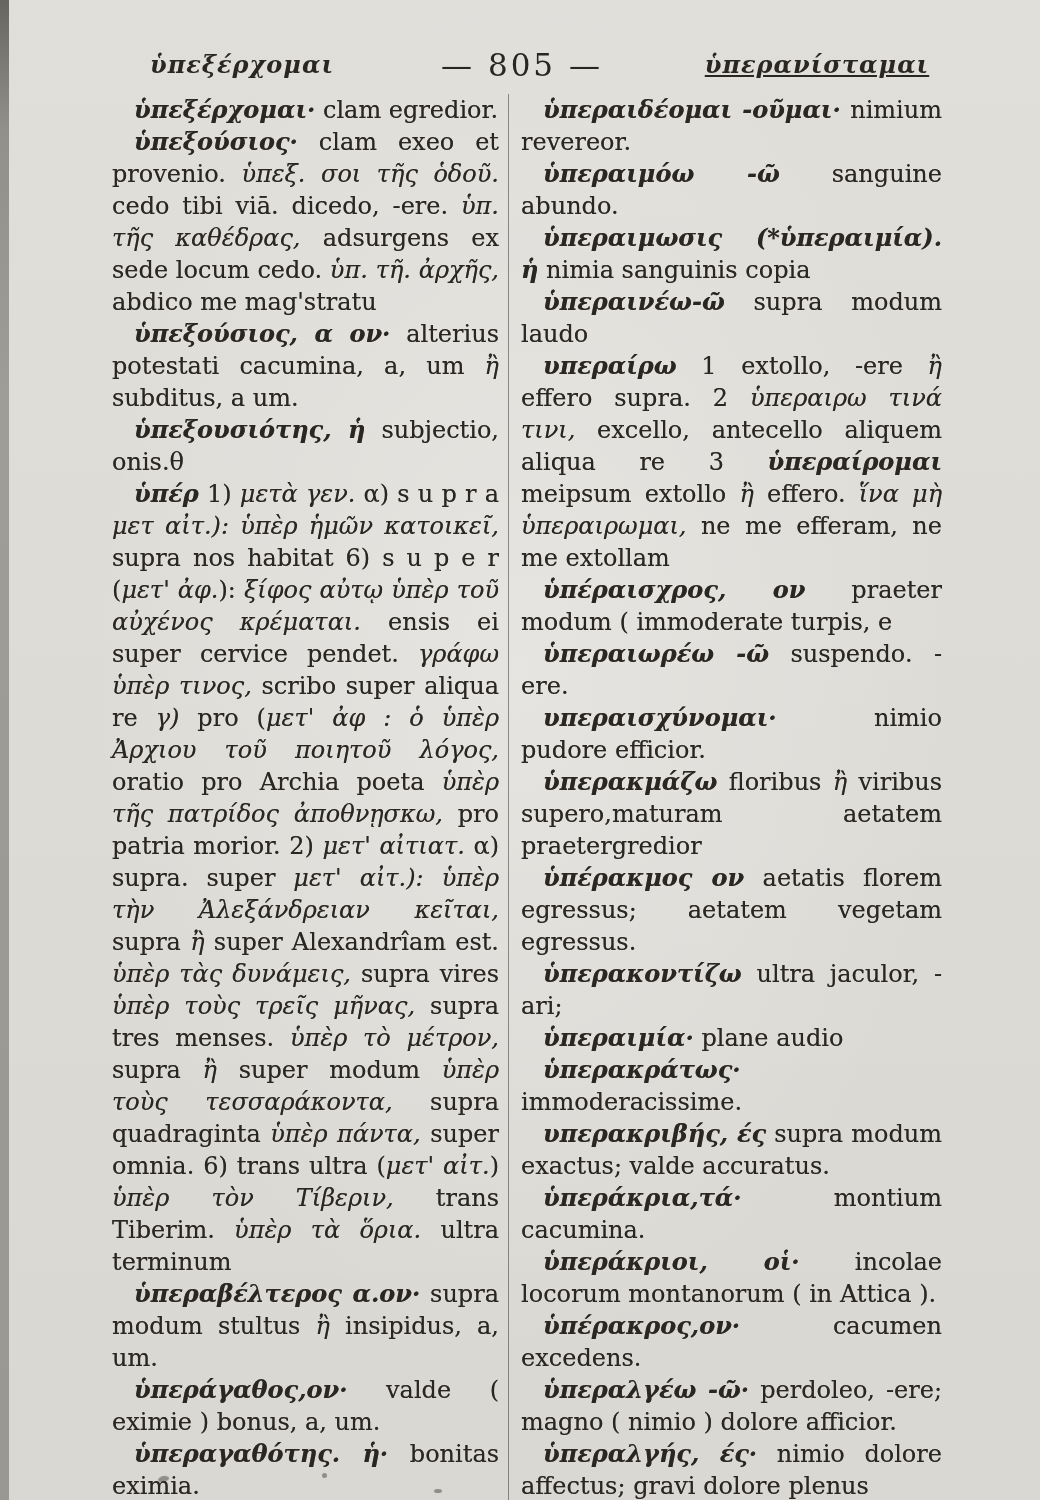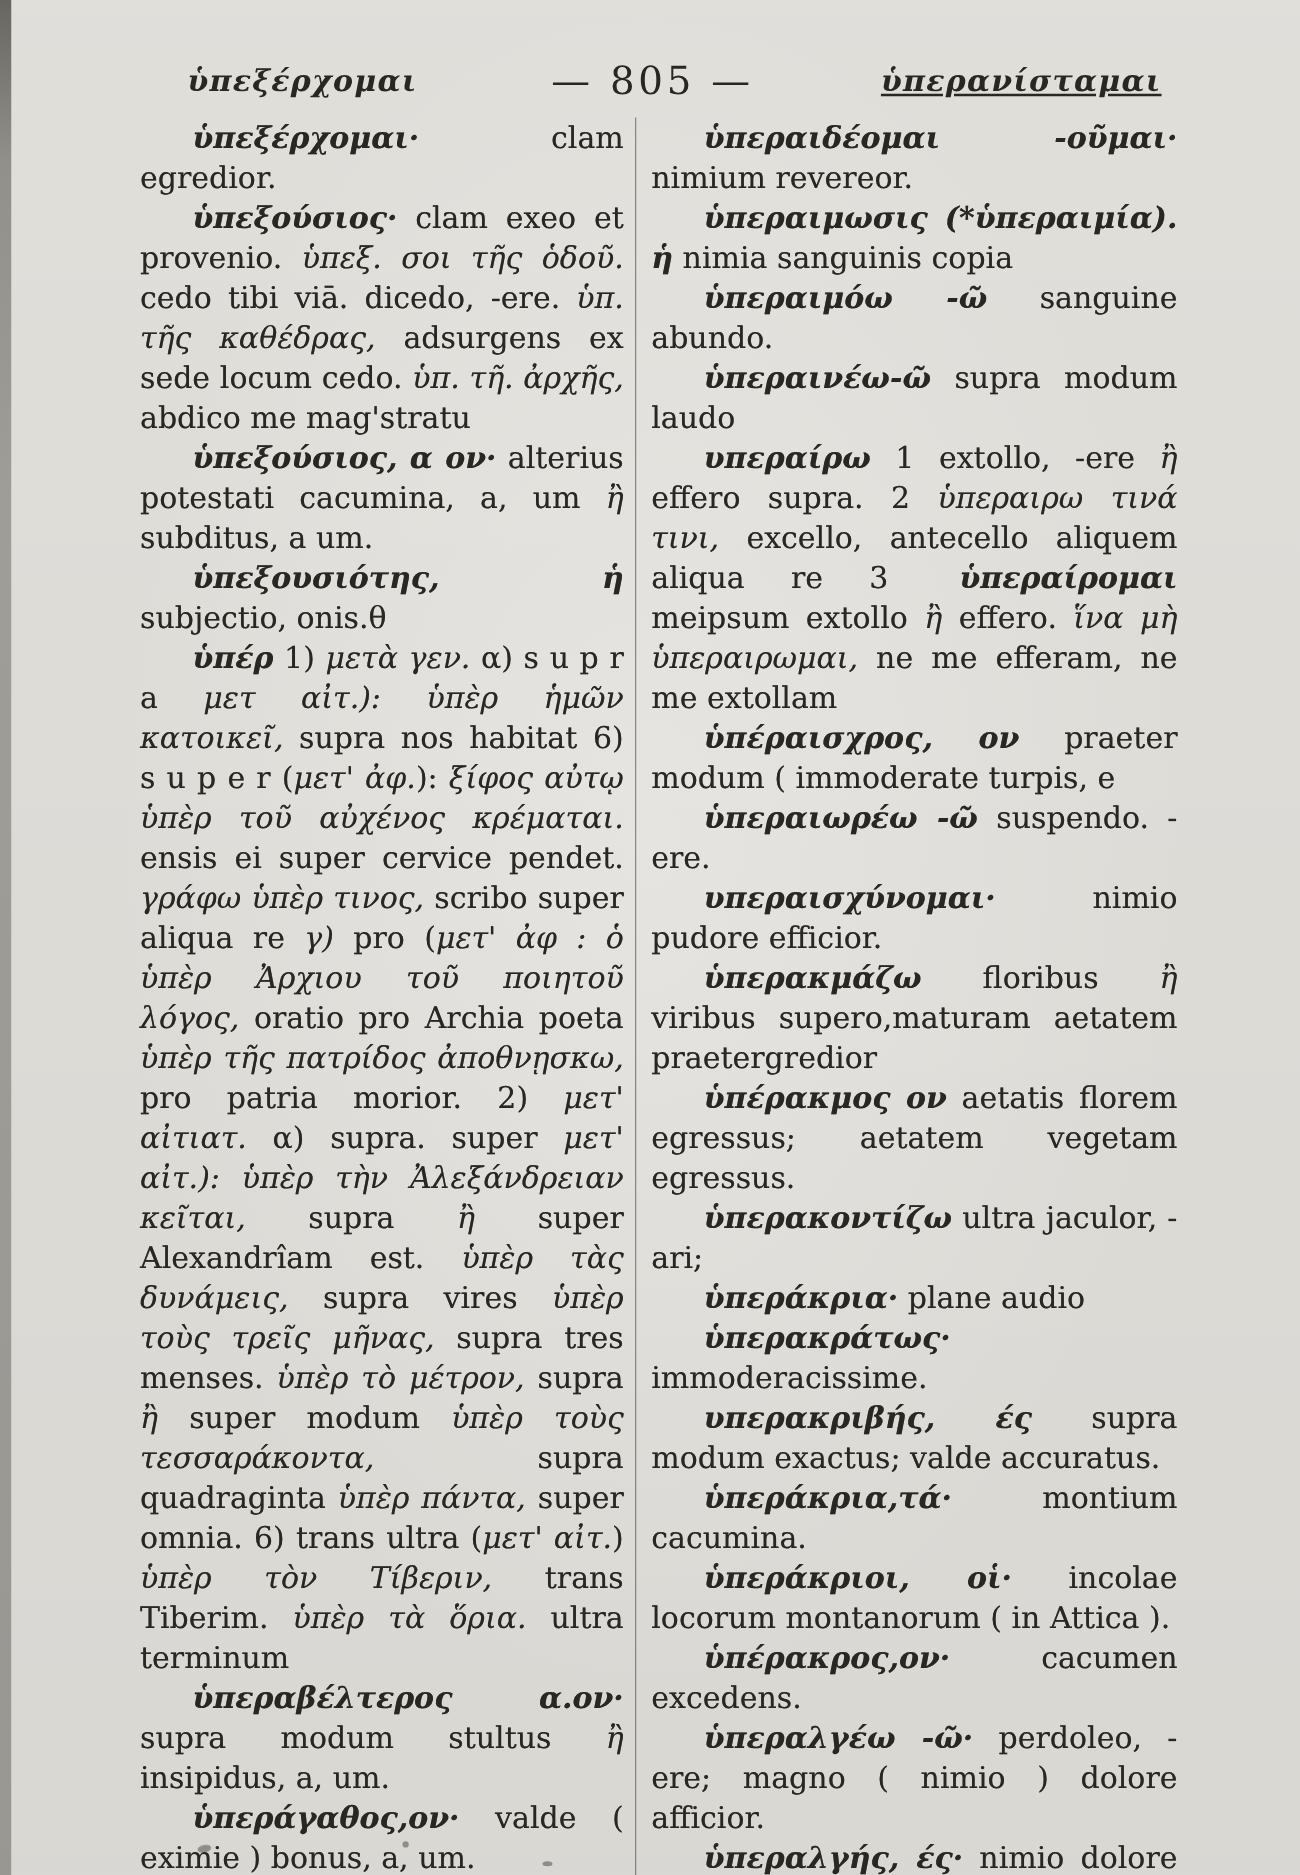--- a/index.html
+++ b/index.html
@@ -42,21 +42,21 @@
   .col{
     font-size:24px;line-height:32px;text-align:justify;
     text-shadow:0 0 0.5px rgba(42,39,34,.55);
   }
   .col-left{width:396px;padding-right:9px;box-sizing:border-box;}
   .col-right{
     width:434px;padding-left:12px;box-sizing:border-box;
     border-left:1.5px solid var(--rule);
   }
   .entry{margin:0;text-indent:22px;}
-  .entry .h{font-weight:700;font-style:italic;margin-left:20px;}
+  .entry .h{font-weight:700;font-style:italic;}
   .entry .g{font-style:italic;}
   .speck{position:absolute;background:rgba(55,52,46,.45);border-radius:50%;filter:blur(.5px);}
   .speck-1{left:158px;top:1476px;width:11px;height:6px;transform:rotate(-12deg);}
   .speck-2{left:322px;top:1473px;width:5px;height:5px;}
   .speck-3{left:434px;top:1489px;width:8px;height:4px;}
 </style>
 </head>
 <body>
 
 <div class="scan-edge-left"></div>
@@ -71,31 +71,31 @@
       <p class="entry"><span class="h">ὑπεξούσιος·</span><span class="l"> clam exeo et provenio. </span><span class="g">ὑπεξ. σοι τῆς ὁδοῦ.</span><span class="l"> cedo tibi viā. dicedo, -ere. </span><span class="g">ὑπ. τῆς καθέδρας,</span><span class="l"> adsurgens ex sede locum cedo. </span><span class="g">ὑπ. τῆ. ἀρχῆς,</span><span class="l"> abdico me mag'stratu</span></p>
       <p class="entry"><span class="h">ὑπεξούσιος, α ον·</span><span class="l"> alterius potestati cacumina, a, um </span><span class="g">ἢ</span><span class="l"> subditus, a um.</span></p>
       <p class="entry"><span class="h">ὑπεξουσιότης, ἡ</span><span class="l"> subjectio, onis.θ</span></p>
       <p class="entry"><span class="h">ὑπέρ</span><span class="l"> 1) </span><span class="g">μετὰ γεν.</span><span class="l"> α) s u p r a </span><span class="g">μετ αἰτ.): ὑπὲρ ἡμῶν κατοικεῖ,</span><span class="l"> supra nos habitat 6) s u p e r (</span><span class="g">μετ' ἀφ.</span><span class="l">): </span><span class="g">ξίφος αὐτῳ ὑπὲρ τοῦ αὐχένος κρέμαται.</span><span class="l"> ensis ei super cervice pendet. </span><span class="g">γράφω ὑπὲρ τινος,</span><span class="l"> scribo super aliqua re </span><span class="g">γ)</span><span class="l"> pro (</span><span class="g">μετ' ἀφ : ὁ ὑπὲρ Ἀρχιου τοῦ ποιητοῦ λόγος,</span><span class="l"> oratio pro Archia poeta </span><span class="g">ὑπὲρ τῆς πατρίδος ἀποθνῃσκω,</span><span class="l"> pro patria morior. 2) </span><span class="g">μετ' αἰτιατ.</span><span class="l"> α) supra. super </span><span class="g">μετ' αἰτ.): ὑπὲρ τὴν Ἀλεξάνδρειαν κεῖται,</span><span class="l"> supra </span><span class="g">ἢ</span><span class="l"> super Alexandrîam est. </span><span class="g">ὑπὲρ τὰς δυνάμεις,</span><span class="l"> supra vires </span><span class="g">ὑπὲρ τοὺς τρεῖς μῆνας,</span><span class="l"> supra tres menses. </span><span class="g">ὑπὲρ τὸ μέτρον,</span><span class="l"> supra </span><span class="g">ἢ</span><span class="l"> super modum </span><span class="g">ὑπὲρ τοὺς τεσσαράκοντα,</span><span class="l"> supra quadraginta </span><span class="g">ὑπὲρ πάντα,</span><span class="l"> super omnia. 6) trans ultra (</span><span class="g">μετ' αἰτ.</span><span class="l">) </span><span class="g">ὑπὲρ τὸν Τίβεριν,</span><span class="l"> trans Tiberim. </span><span class="g">ὑπὲρ τὰ ὅρια.</span><span class="l"> ultra terminum</span></p>
       <p class="entry"><span class="h">ὑπεραβέλτερος α.ον·</span><span class="l"> supra modum stultus </span><span class="g">ἢ</span><span class="l"> insipidus, a, um.</span></p>
       <p class="entry"><span class="h">ὑπεράγαθος,ον·</span><span class="l"> valde ( eximie ) bonus, a, um.</span></p>
       <p class="entry"><span class="h">ὑπεραγαθότης. ἡ·</span><span class="l"> bonitas eximia.</span></p>
     </div>
   <div class="col col-right">
       <p class="entry"><span class="h">ὑπεραιδέομαι -οῦμαι·</span><span class="l"> nimium revereor.</span></p>
+      <p class="entry"><span class="h">ὑπεραιμόω -ῶ</span><span class="l"> sanguine abundo.</span></p>
       <p class="entry"><span class="h">ὑπεραιμωσις (*ὑπεραιμία). ἡ</span><span class="l"> nimia sanguinis copia</span></p>
-      <p class="entry"><span class="h">ὑπεραιμόω -ῶ</span><span class="l"> sanguine abundo.</span></p>
       <p class="entry"><span class="h">ὑπεραινέω-ῶ</span><span class="l"> supra modum laudo</span></p>
       <p class="entry"><span class="h">υπεραίρω</span><span class="l"> 1 extollo, -ere </span><span class="g">ἢ</span><span class="l"> effero supra. 2 </span><span class="g">ὑπεραιρω τινά τινι,</span><span class="l"> excello, antecello aliquem aliqua re 3 </span><span class="h">ὑπεραίρομαι</span><span class="l"> meipsum extollo </span><span class="g">ἢ</span><span class="l"> effero. </span><span class="g">ἵνα μὴ ὑπεραιρωμαι,</span><span class="l"> ne me efferam, ne me extollam</span></p>
       <p class="entry"><span class="h">ὑπέραισχρος, ον</span><span class="l"> praeter modum ( immoderate turpis, e</span></p>
       <p class="entry"><span class="h">ὑπεραιωρέω -ῶ</span><span class="l"> suspendo. -ere.</span></p>
       <p class="entry"><span class="h">υπεραισχύνομαι·</span><span class="l"> nimio pudore efficior.</span></p>
       <p class="entry"><span class="h">ὑπερακμάζω</span><span class="l"> floribus </span><span class="g">ἢ</span><span class="l"> viribus supero,maturam aetatem praetergredior</span></p>
       <p class="entry"><span class="h">ὑπέρακμος ον</span><span class="l"> aetatis florem egressus; aetatem vegetam egressus.</span></p>
       <p class="entry"><span class="h">ὑπερακοντίζω</span><span class="l"> ultra jaculor, -ari;</span></p>
-      <p class="entry"><span class="h">ὑπεράκρια·</span><span class="l"> plane audio</span></p>
+      <p class="entry"><span class="h">ὑπεραιμία·</span><span class="l"> plane audio</span></p>
       <p class="entry"><span class="h">ὑπερακράτως·</span><span class="l"> immoderacissime.</span></p>
       <p class="entry"><span class="h">υπερακριβής, ές</span><span class="l"> supra modum exactus; valde accuratus.</span></p>
       <p class="entry"><span class="h">ὑπεράκρια,τά·</span><span class="l"> montium cacumina.</span></p>
       <p class="entry"><span class="h">ὑπεράκριοι, οἱ·</span><span class="l"> incolae locorum montanorum ( in Attica ).</span></p>
       <p class="entry"><span class="h">ὑπέρακρος,ον·</span><span class="l"> cacumen excedens.</span></p>
       <p class="entry"><span class="h">ὑπεραλγέω -ῶ·</span><span class="l"> perdoleo, -ere; magno ( nimio ) dolore afficior.</span></p>
       <p class="entry"><span class="h">ὑπεραλγής, ές·</span><span class="l"> nimio dolore affectus; gravi dolore plenus</span></p>
     </div>
 </div>
 

